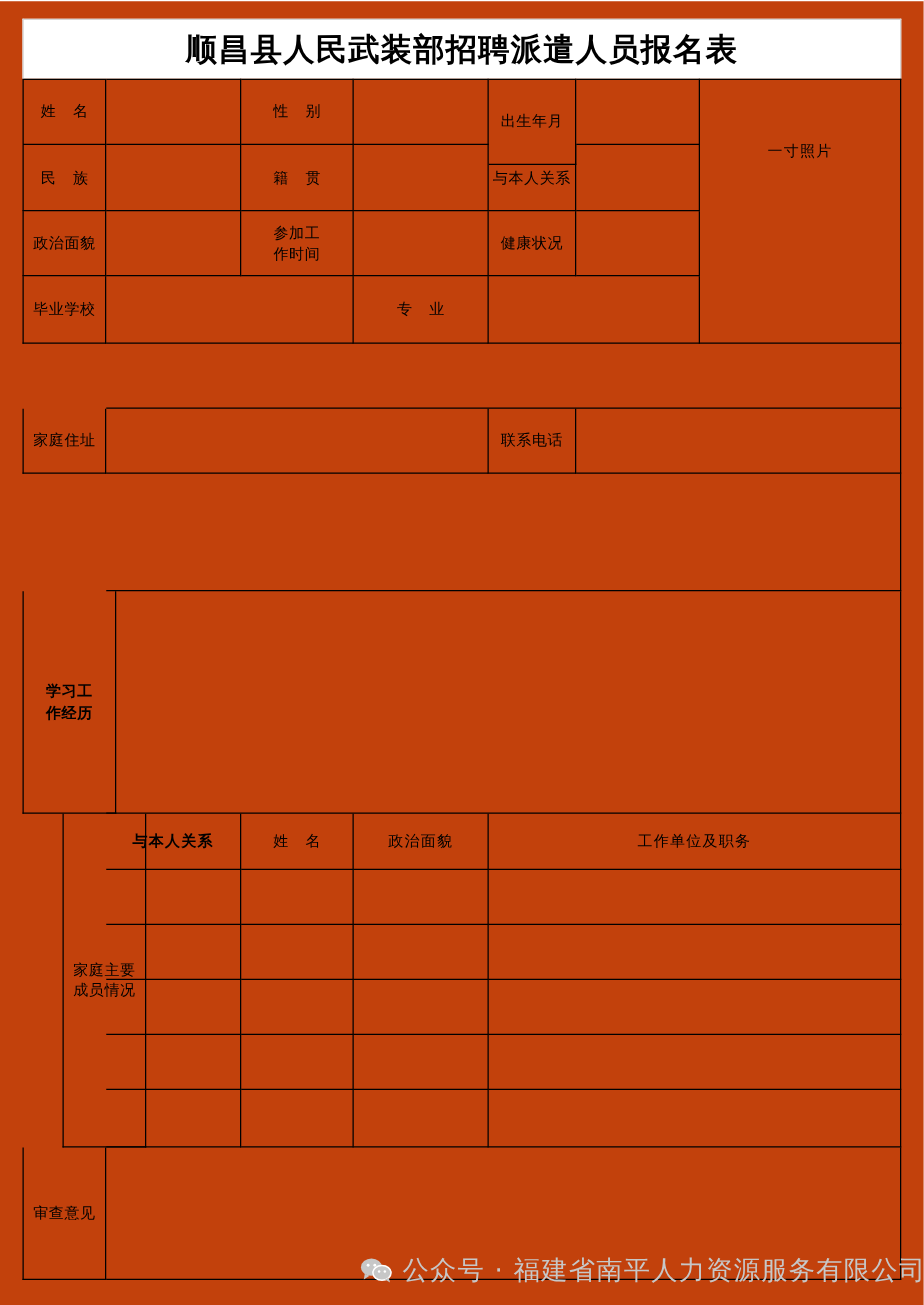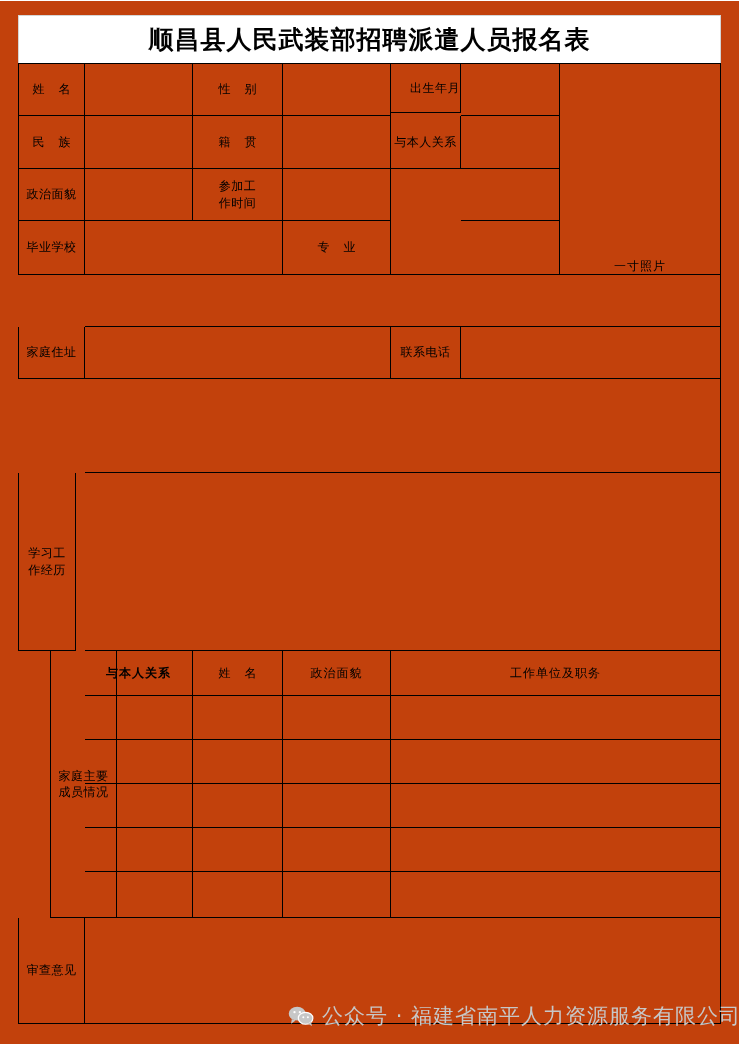--- a/index.html
+++ b/index.html
@@ -76,22 +76,22 @@
   }
   .cell.l { border-left: 1px solid #000; }
   .cell.t { border-top: 1px solid #000; }
 
   .lbl { font-size: 12px; }
   .lbl.sp1 { letter-spacing: 5px; text-indent: 5px; }
   .lbl.two { line-height: 1.35; }
   .hdr { font-size: 12px; letter-spacing: 1px; }
   .hdr.sp1 { letter-spacing: 5px; text-indent: 5px; }
   .photo-lbl {
-    align-items: flex-end;
-    padding-top: 90px;
+    align-items: flex-start;
+    padding-top: 50px;
     letter-spacing: 1px;
     font-family: Liberation Serif, serif;
   }
 
   
   .watermark {
     position: absolute;
     left: 288px;
     top: 998px;
     width: 430px;
@@ -123,21 +123,21 @@
   <div class="grid">
 
     <div class="cell l t" style="left:0px;   top:0px;   width:67px;  height:53px;">
         <span class="lbl sp1">姓  名</span>
       </div>
     <div class="cell t" style="left:67px;  top:0px;   width:108px; height:53px;"></div>
     <div class="cell t" style="left:175px; top:0px;   width:90px;  height:53px;">
         <span class="lbl sp1">性  别</span>
       </div>
     <div class="cell t" style="left:265px; top:0px;   width:108px; height:53px;"></div>
-    <div class="cell t" style="left:373px; top:0px;   width:70px;  height:50px;justify-content:flex-end;">
+    <div class="cell t" style="left:373px; top:0px;   width:70px;  height:69px;">
         <span class="lbl">出生年月</span>
       </div>
     <div class="cell t" style="left:443px; top:0px;   width:99px;  height:53px;"></div>
     <div class="cell t photo-lbl" style="left:542px; top:0px; width:161px; height:212px;">
         <span class="lbl">一寸照片</span>
       </div>
 
     <div class="cell l" style="left:0px;   top:53px;  width:67px;  height:53px;">
         <span class="lbl sp1">民  族</span>
       </div>
@@ -155,20 +155,23 @@
         <span class="lbl">政治面貌</span>
       </div>
     <div class="cell" style="left:67px;  top:106px; width:108px; height:52px;"></div>
     <div class="cell" style="left:175px; top:106px; width:90px;  height:52px;justify-content:center;">
       <span class="lbl two">
         <span>参加工</span><br>
         <span>作时间</span>
       </span>
     </div>
     <div class="cell" style="left:265px; top:106px; width:108px; height:52px;"></div>
+    <div class="cell" style="left:373px; top:106px; width:70px;  height:52px;">
+        <span class="lbl">健康状况</span>
+      </div>
     <div class="cell" style="left:443px; top:106px; width:99px;  height:52px;"></div>
 
     <div class="cell l" style="left:0px;   top:158px; width:67px;  height:54px;">
         <span class="lbl">毕业学校</span>
       </div>
     <div class="cell" style="left:67px;  top:158px; width:198px; height:54px;"></div>
     <div class="cell" style="left:265px; top:158px; width:108px; height:54px;">
         <span class="lbl sp1">专  业</span>
       </div>
     <div class="cell" style="left:373px; top:158px; width:169px; height:54px;"></div>
@@ -179,21 +182,21 @@
         <span class="lbl">家庭住址</span>
       </div>
     <div class="cell" style="left:67px;  top:264px; width:306px; height:52px;"></div>
     <div class="cell" style="left:373px; top:264px; width:70px;  height:52px;">
         <span class="lbl">联系电话</span>
       </div>
     <div class="cell" style="left:443px; top:264px; width:260px; height:52px;"></div>
 
     <div class="cell" style="left:67px;  top:316px; width:636px; height:94px;"></div>
 
-    <div class="cell l" style="left:0px;   top:410px; width:58px;  height:178px;">
+    <div class="cell l" style="left:0px;   top:410px; width:75px;  height:178px;font-weight:bold;">
       <span class="lbl two">
         <span>学习工</span><br>
         <span>作经历</span>
       </span>
     </div>
     <div class="cell" style="left:67px;  top:410px; width:636px; height:178px;"></div>
 
     <div class="cell l" style="left:0px;   top:588px; width:67px;  height:267px;margin-left:32px;">
       <span class="lbl two">
         <span>家庭主要</span><br>

